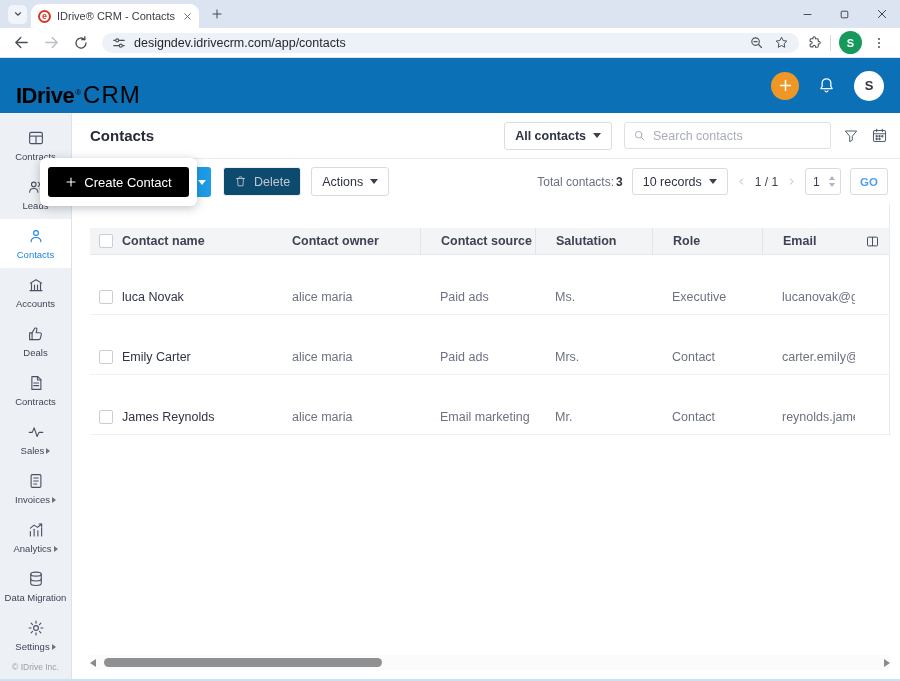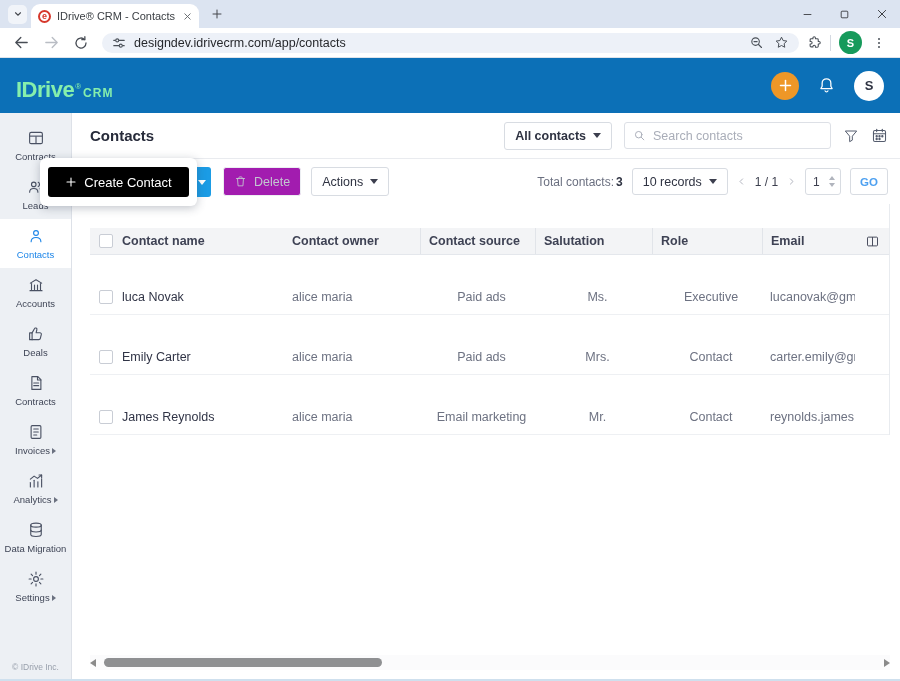--- a/index.html
+++ b/index.html
@@ -28,24 +28,24 @@
   .omnibox { flex:1; height:20px; background:#edf1f8; border-radius:12px; display:flex;
     align-items:center; padding:0 10px; gap:8px; margin:0 4px; }
   .url-text { flex:1; font-size:12.5px; color:#26282c; white-space:nowrap; overflow:hidden; }
   .omni-right { display:flex; align-items:center; gap:10px; }
   .chrome-sep { width:1px; height:16px; background:#d4d9e1; margin:0 4px; }
   .chrome-avatar { width:23px; height:23px; border-radius:50%; background:#169a5b; color:#fff;
     font-size:11px; font-weight:bold; display:flex; align-items:center; justify-content:center; }
 
   
   .appheader { height:55px; background:#0c70b7; display:flex; align-items:center; padding:0 16px; }
-  .logo { color:#86efac; display:flex; align-items:baseline; }
+  .logo { color:#000000; display:flex; align-items:baseline; }
   .logo-main { font-size:22px; font-weight:bold; letter-spacing:-0.5px; }
   .logo-reg { font-size:8px; vertical-align:super; position:relative; top:-8px; margin:0 2px 0 1px; }
-  .logo-suffix { font-size:12px; font-weight:700; letter-spacing:1px;margin-top:18px; }
+  .logo-suffix { font-size:24px; font-weight:400; letter-spacing:1px;margin-top:18px; }
   .hdr-right { margin-left:auto; display:flex; align-items:center; gap:18px; }
   .quick-add { width:28px; height:28px; border-radius:50%; background:#ee9727; display:flex;
     align-items:center; justify-content:center; }
   .hdr-avatar { width:30px; height:30px; border-radius:50%; background:#fff; color:#2f3342;
     font-size:13px; font-weight:bold; display:flex; align-items:center; justify-content:center; }
 
   
   .appbody { height:567px; display:flex; }
   .sidebar { width:72px; background:#edf0f4; border-right:1px solid #dde1e8; display:flex;
     flex-direction:column; padding-top:8px; flex:none; }
@@ -77,21 +77,21 @@
     padding-right:12px; position:relative; }
   .create-halo { position:absolute; left:-32px; top:-1px; width:157px; height:48px; background:#fff;
     border-radius:6px; box-shadow:0 2px 10px rgba(50,60,80,.3); z-index:6; }
   .create-btn { position:absolute; left:8px; top:9px; width:141px; height:30px; background:#000000;
     border-radius:3px; color:#fff; font-size:13px; display:flex; align-items:center;
     justify-content:center; gap:7px; border:none; }
   .split-arrow { position:absolute; left:113px; top:8px; width:26px; height:30px; background:#1b9ce5;
     border-radius:3px; z-index:5; display:flex; align-items:center; justify-content:flex-end;
     padding-right:5px; }
   .split-arrow .caret { border-top-color:#fff; }
-  .btn.disabled { background:#a21caf; border-color:#eceef2; color:#c3c7d0; }
+  .btn.disabled { background:#0c4a6e; border-color:#eceef2; color:#c3c7d0; }
   .delete-btn { margin-left:151px; height:29px; }
   .actions-btn { margin-left:10px; height:29px; }
   .pager { margin-left:auto; display:flex; align-items:center; gap:9px; font-size:12px; color:#6b7080; }
   .total-val { color:#2f3342; font-weight:bold; margin-left:2px; }
   .chev { font-size:0; }
   .page-ind { color:#3c3f4e; }
   .page-input { width:36px; height:27px; border:1px solid #d8dce2; border-radius:3px; display:flex;
     align-items:center; padding-left:7px; }
   .page-input .val { flex:1; font-size:12px; color:#3c3f4e; }
   .steppers { display:flex; flex-direction:column; gap:3px; padding-right:5px; }
@@ -102,21 +102,21 @@
 
   
   .table { margin:0 10px 0 18px; border-right:1px solid #e8ebef; }
   .trow { display:grid; grid-template-columns:32px 170px 128px 115px 117px 110px 93px 1fr;
     align-items:center;margin-top:24px; }
   .thead { background:#f3f4f6; height:27px; font-size:12.5px; font-weight:bold; color:#3e4254;
     border-bottom:1px solid #e4e7ec; }
   .thead .cell.divided { border-left:1px solid #e1e4e9; height:100%; display:flex; align-items:center; }
   .tbody-row { height:36px; border-bottom:1px solid #eef0f3; font-size:12.5px; color:#6d7282; }
   .cell { white-space:nowrap; overflow:hidden; }
-  .cell.pad { padding-left:8px;text-align:center; }
+  .cell.pad { padding-left:20px; }
   .cell.name { color:#303446; font-weight:500; }
   .cb-cell { display:flex; justify-content:center; align-items:center; }
   .checkbox { width:14px; height:14px; border:1px solid #c9cdd5; border-radius:2px; background:#fff; }
   .col-icon-cell { display:flex; justify-content:center; }
 
   
   .hscroll { margin:auto 10px 10px 18px; height:15px; position:relative; display:flex;
     align-items:center; background:#fbfbfc; }
   .hs-left { width:0;height:0;border-top:4.5px solid transparent;border-bottom:4.5px solid transparent;
     border-right:6px solid #8a8a8a; margin-right:4px; }
@@ -301,20 +301,29 @@
         <span class="lbl">Deals</span>
       </div>
       <div class="side-item">
         <svg width="18" height="18" viewBox="0 0 24 24" fill="none" stroke="currentColor" stroke-width="1.5" stroke-linecap="round" stroke-linejoin="round">
             <path d="M6.5 3.5h8l4 4v13h-12z"></path>
             <path d="M14 3.5V8h4.5"></path>
             <line x1="9" y1="12" x2="15.5" y2="12"></line>
             <line x1="9" y1="15.5" x2="15.5" y2="15.5"></line>
           </svg>
         <span class="lbl">Contracts</span>
+      </div>
+      <div class="side-item">
+        <svg width="18" height="18" viewBox="0 0 24 24" fill="none" stroke="currentColor" stroke-width="1.5" stroke-linecap="round" stroke-linejoin="round">
+            <path d="M3 12.5h4l2.5-6 4 11.5 2.5-5.5H21"></path>
+          </svg>
+        <span class="lbl">
+            <span>Sales</span>
+            <span class="sub-arrow"></span>
+          </span>
       </div>
       <div class="side-item">
         <svg width="18" height="18" viewBox="0 0 24 24" fill="none" stroke="currentColor" stroke-width="1.5" stroke-linecap="round">
             <rect x="5.5" y="3.5" width="13" height="17" rx="1.5"></rect>
             <line x1="9" y1="8" x2="15" y2="8"></line>
             <line x1="9" y1="12" x2="15" y2="12"></line>
             <line x1="9" y1="16" x2="13" y2="16"></line>
           </svg>
         <span class="lbl">
             <span>Invoices</span>

